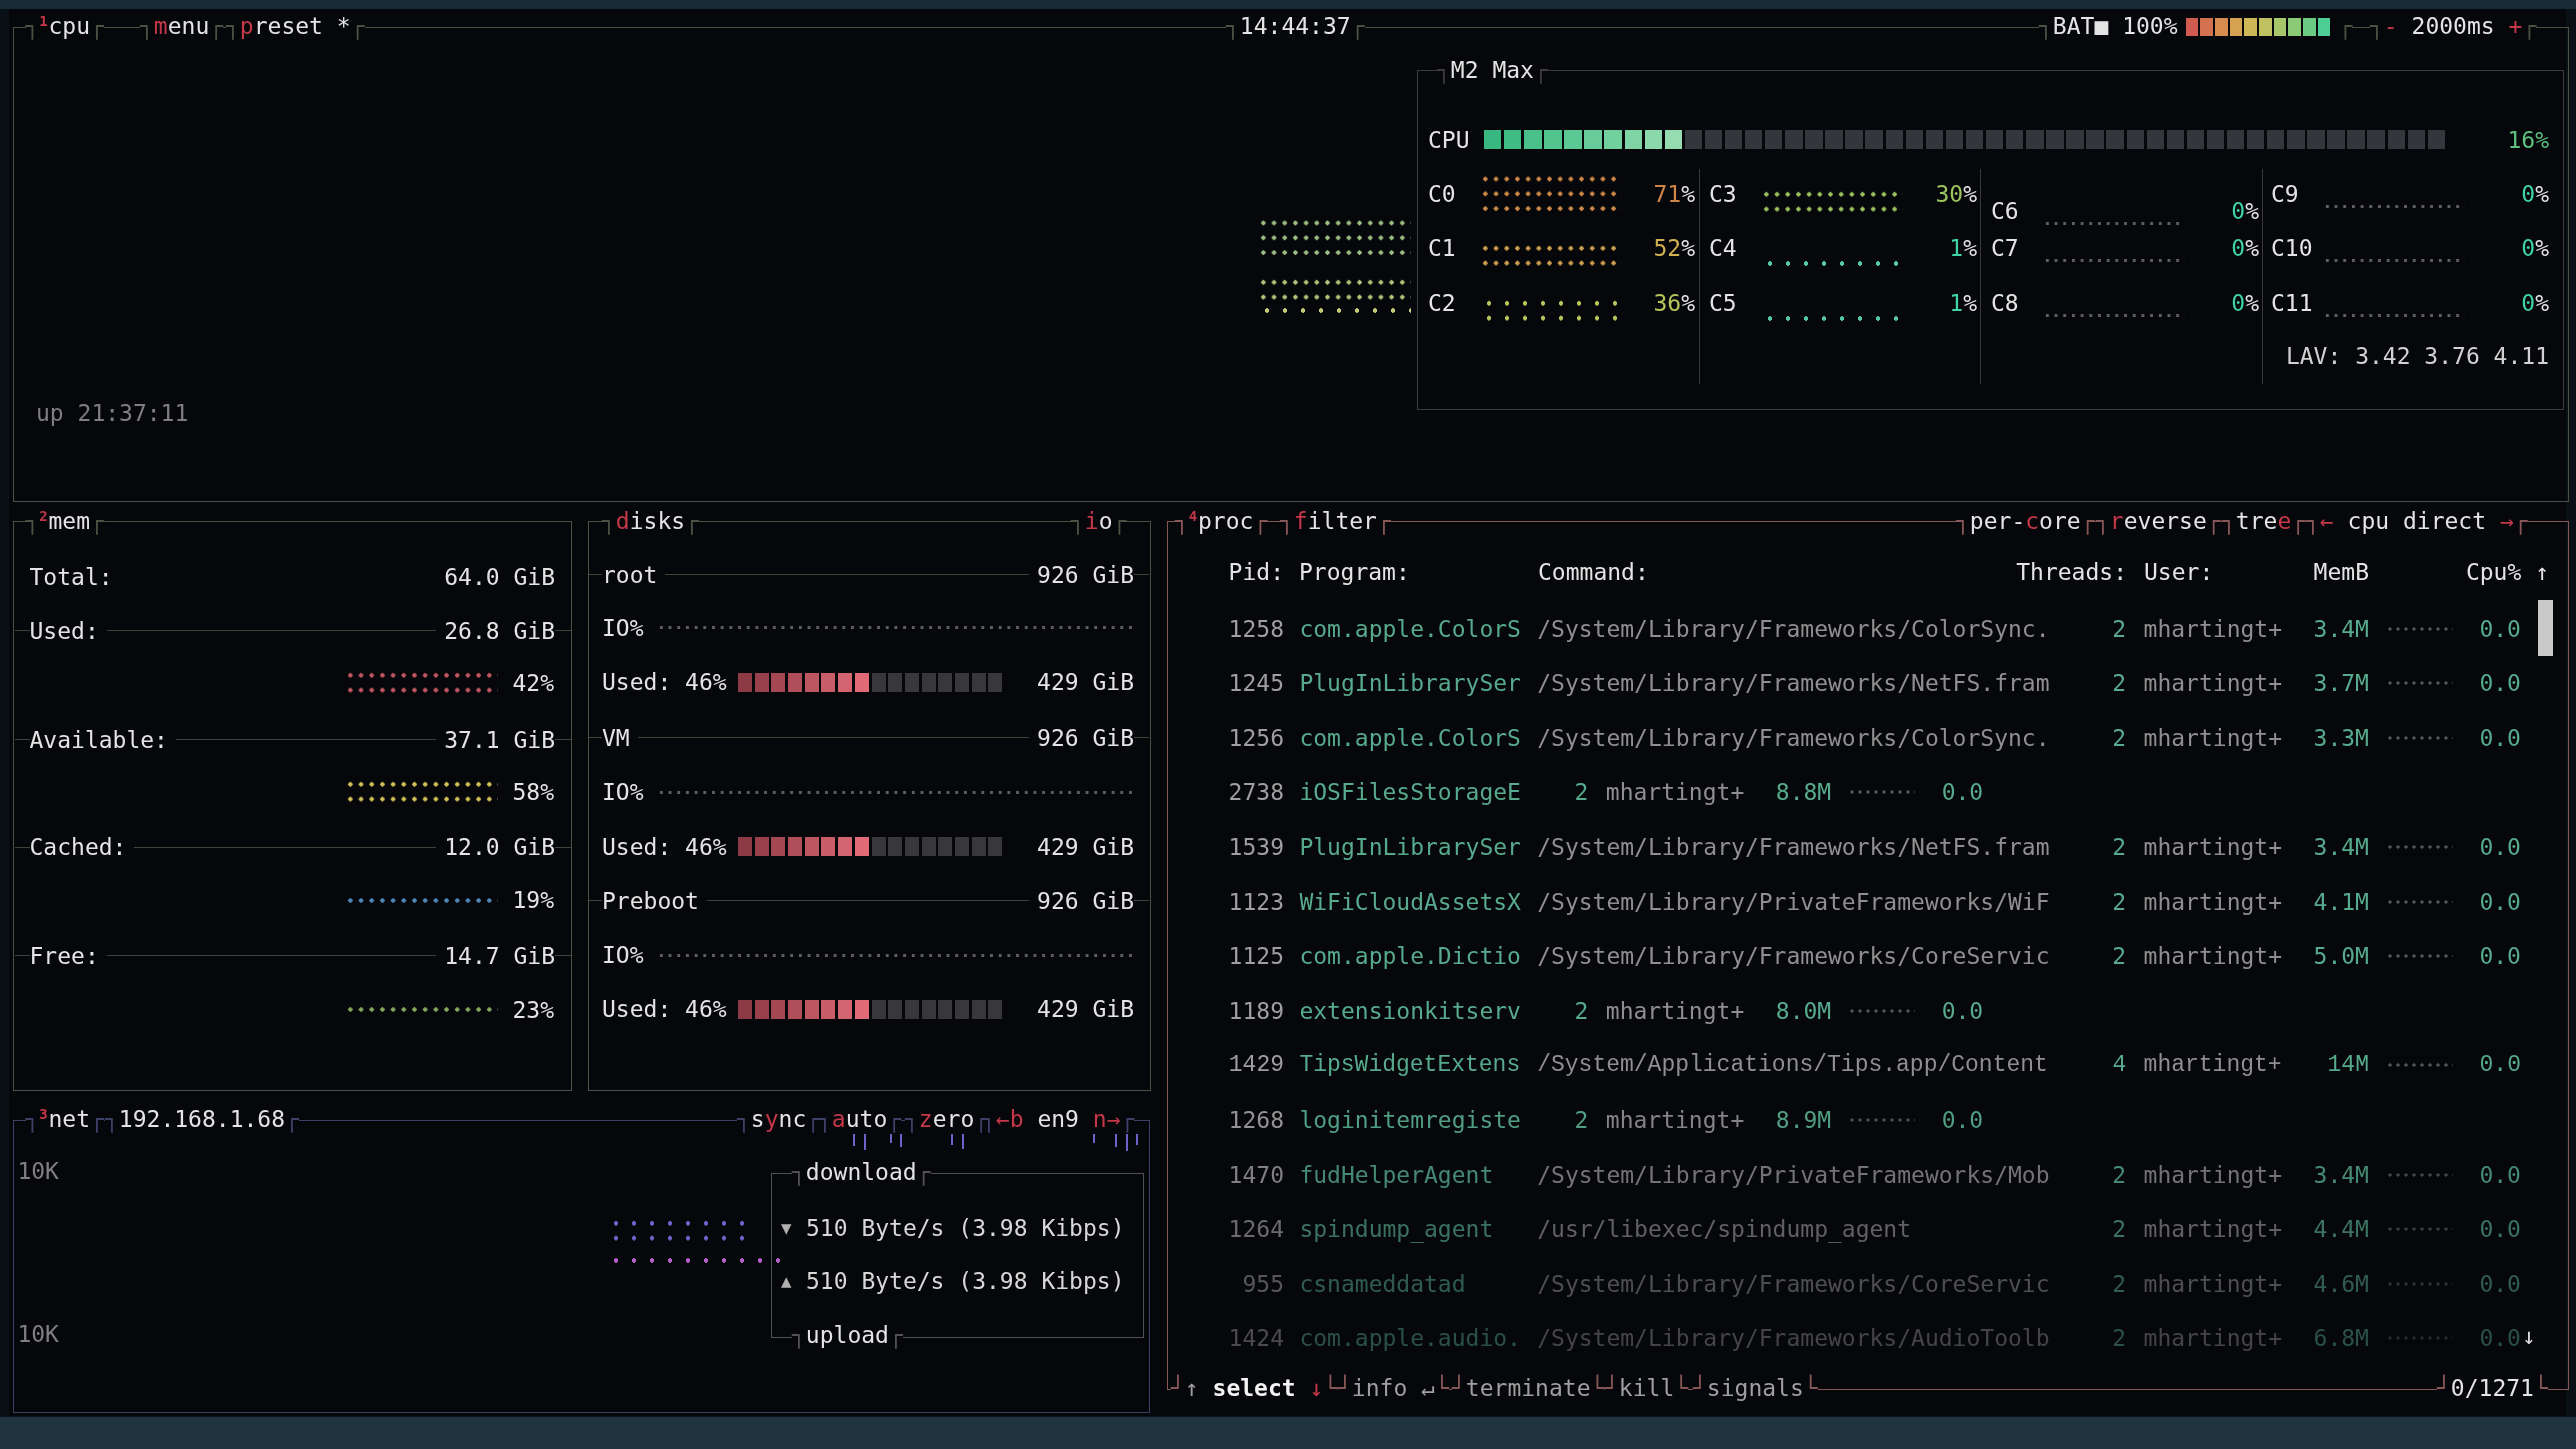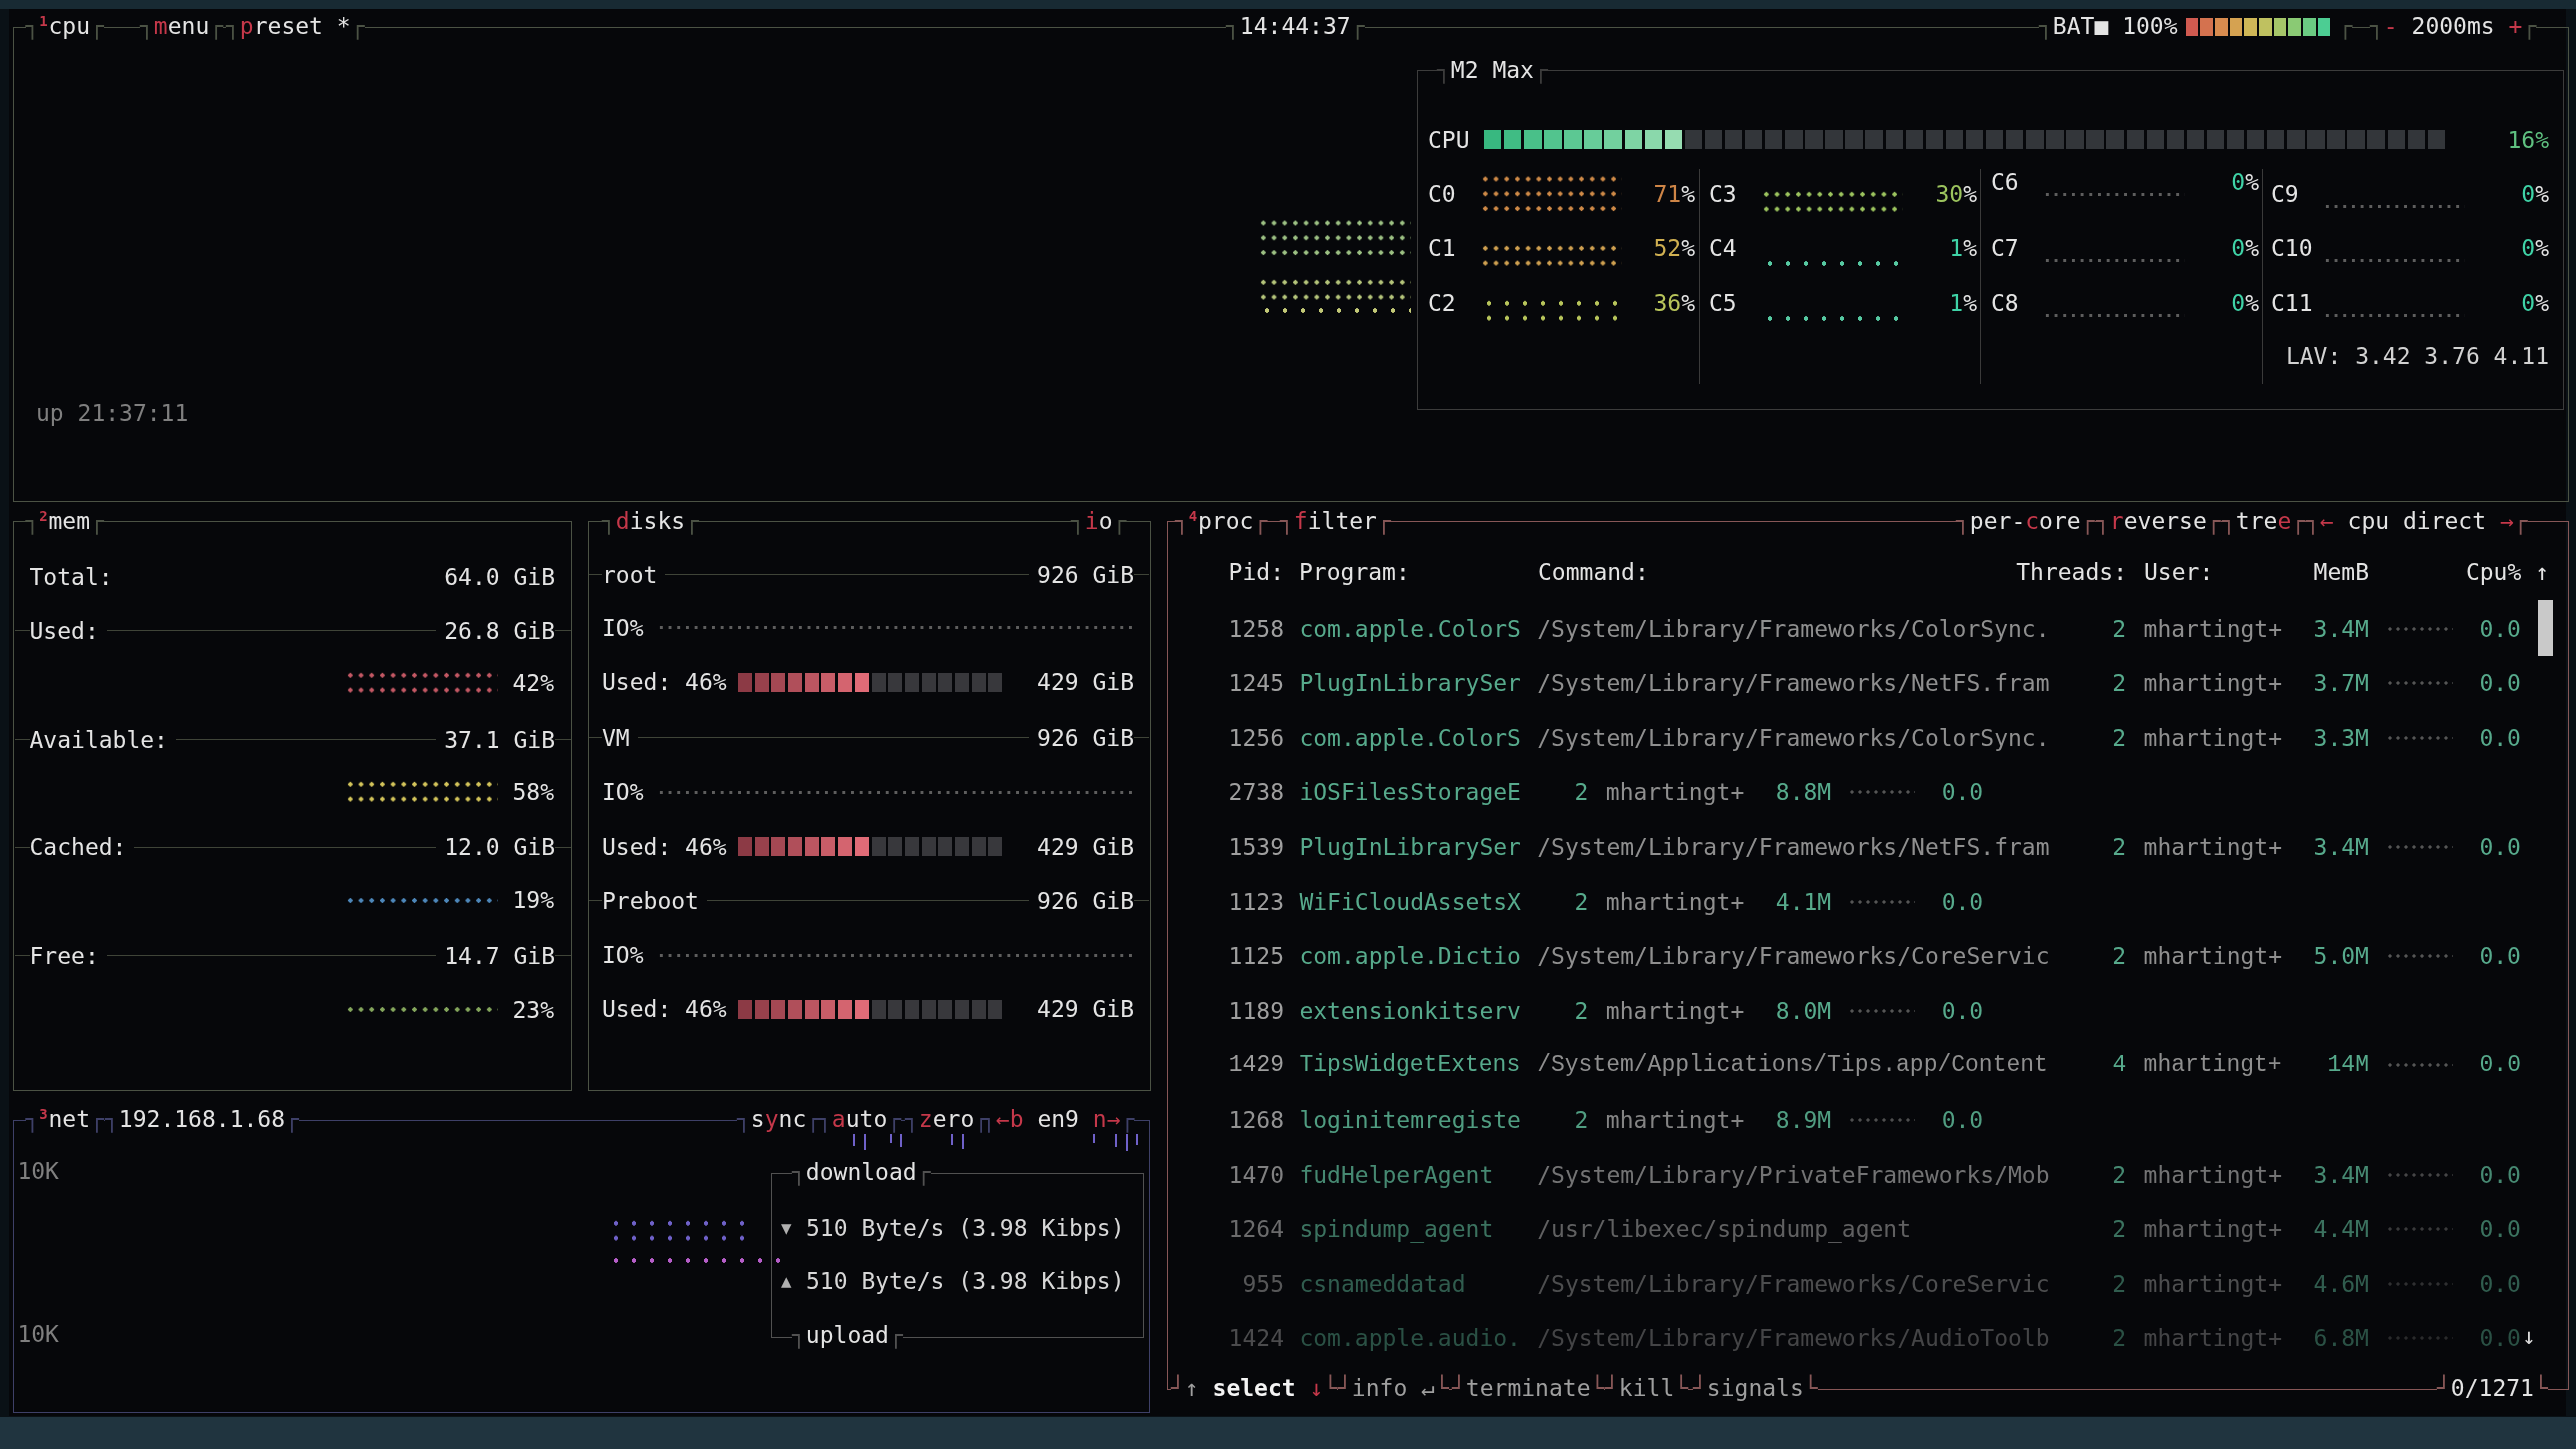--- a/index.html
+++ b/index.html
@@ -143,21 +143,21 @@
 <div class="vline" style="left:1980px;top:169px;height:215px"></div>
 <div class="vline" style="left:2262px;top:169px;height:215px"></div>
 
 <div id="cores">
     <div class="core" style="left: 1428px; top: 167px; width: 267px;"><div style="position: absolute; left: 0px; top: 0px; height: 54px; line-height: 54px;">C0</div><div class="dg" style="left: 52px; top: 5.4px; width: 142px; height: 44px; --dc: #cf8a47;"></div><div class="pct"><span style="color:#ce8547">71</span><span class="w">%</span></div></div>
     <div class="core" style="left: 1428px; top: 221px; width: 267px;"><div style="position: absolute; left: 0px; top: 0px; height: 54px; line-height: 54px;">C1</div><div class="dg" style="left: 52px; top: 20px; width: 142px; height: 29.5px; --dc: #cfa050;"></div><div class="pct"><span style="color:#d0b052">52</span><span class="w">%</span></div></div>
     <div class="core" style="left: 1428px; top: 276px; width: 267px;"><div style="position: absolute; left: 0px; top: 0px; height: 54px; line-height: 54px;">C2</div><div class="dg sp" style="left: 52px; top: 20px; width: 142px; height: 29.5px; --dc: #b8c55b;"></div><div class="pct"><span style="color:#b8c55b">36</span><span class="w">%</span></div></div>
     <div class="core" style="left: 1709px; top: 167px; width: 268px;"><div style="position: absolute; left: 0px; top: 0px; height: 54px; line-height: 54px;">C3</div><div class="dg" style="left: 52px; top: 20px; width: 142px; height: 29.5px; --dc: #9cc45e;"></div><div class="pct"><span style="color:#9cc45e">30</span><span class="w">%</span></div></div>
     <div class="core" style="left: 1709px; top: 221px; width: 268px;"><div style="position: absolute; left: 0px; top: 0px; height: 54px; line-height: 54px;">C4</div><div class="dg sp" style="left: 52px; top: 35px; width: 142px; height: 14.8px; --dc: #56c9a2;"></div><div class="pct"><span style="color:#3fd3a7">1</span><span class="w">%</span></div></div>
     <div class="core" style="left: 1709px; top: 276px; width: 268px;"><div style="position: absolute; left: 0px; top: 0px; height: 54px; line-height: 54px;">C5</div><div class="dg sp" style="left: 52px; top: 35px; width: 142px; height: 14.8px; --dc: #56c9a2;"></div><div class="pct"><span style="color:#3fd3a7">1</span><span class="w">%</span></div></div>
-    <div class="core" style="left: 1991px; top: 155px; width: 268px; text-align: center;"><div style="position: absolute; left: 0px; top: 0px; height: 54px; line-height: 54px;">C6</div><div class="flatline" style="left: 52px; top: 35px; width: 142px;"></div><div class="pct"><span style="color:#3fd3a7">0</span><span class="w">%</span></div></div>
+    <div class="core" style="left: 1991px; top: 184px; width: 268px; text-align: center;"><div style="position: absolute; left: 0px; top: 0px; height: 54px; line-height: 54px;">C6</div><div class="flatline" style="left: 52px; top: 35px; width: 142px;"></div><div class="pct"><span style="color:#3fd3a7">0</span><span class="w">%</span></div></div>
     <div class="core" style="left: 1991px; top: 221px; width: 268px;"><div style="position: absolute; left: 0px; top: 0px; height: 54px; line-height: 54px;">C7</div><div class="flatline" style="left: 52px; top: 35px; width: 142px;"></div><div class="pct"><span style="color:#3fd3a7">0</span><span class="w">%</span></div></div>
     <div class="core" style="left: 1991px; top: 276px; width: 268px;"><div style="position: absolute; left: 0px; top: 0px; height: 54px; line-height: 54px;">C8</div><div class="flatline" style="left: 52px; top: 35px; width: 142px;"></div><div class="pct"><span style="color:#3fd3a7">0</span><span class="w">%</span></div></div>
     <div class="core" style="left: 2271px; top: 167px; width: 278px;"><div style="position: absolute; left: 0px; top: 0px; height: 54px; line-height: 54px;">C9</div><div class="flatline" style="left: 52px; top: 35px; width: 142px;"></div><div class="pct"><span style="color:#3fd3a7">0</span><span class="w">%</span></div></div>
     <div class="core" style="left: 2271px; top: 221px; width: 278px;"><div style="position: absolute; left: 0px; top: 0px; height: 54px; line-height: 54px;">C10</div><div class="flatline" style="left: 52px; top: 35px; width: 142px;"></div><div class="pct"><span style="color:#3fd3a7">0</span><span class="w">%</span></div></div>
     <div class="core" style="left: 2271px; top: 276px; width: 278px;"><div style="position: absolute; left: 0px; top: 0px; height: 54px; line-height: 54px;">C11</div><div class="flatline" style="left: 52px; top: 35px; width: 142px;"></div><div class="pct"><span style="color:#3fd3a7">0</span><span class="w">%</span></div></div>
   </div>
 
 <div class="t r" style="left:2281px;top:329px;width:268px;color:#d2d2d2">LAV: 3.42 3.76 4.11</div>
 
 <div class="box" style="left:13.4px;top:521px;width:559px;height:570px"></div>
@@ -318,21 +318,21 @@
 <div class="t" style="left:2144px;top:545px">User:</div>
 <div class="t r" style="left:2288px;top:545px;width:81px">MemB</div>
 <div class="t r" style="left:2422px;top:545px;width:127px">Cpu% ↑</div>
 
 <div id="proc-rows">
     <div class="prow" style="top: 602px; opacity: 1;"><span class="c-pid">1258</span><span class="c-prog">com.apple.ColorS</span><span class="c-cmd">/System/Library/Frameworks/ColorSync.</span><span class="c-thr">2</span><span class="c-usr">mhartingt+</span><span class="c-mem">3.4M</span><span class="c-lead"></span><span class="c-cpu">0.0</span></div>
     <div class="prow" style="top: 656px; opacity: 1;"><span class="c-pid">1245</span><span class="c-prog">PlugInLibrarySer</span><span class="c-cmd">/System/Library/Frameworks/NetFS.fram</span><span class="c-thr">2</span><span class="c-usr">mhartingt+</span><span class="c-mem">3.7M</span><span class="c-lead"></span><span class="c-cpu">0.0</span></div>
     <div class="prow" style="top: 711px; opacity: 1;"><span class="c-pid">1256</span><span class="c-prog">com.apple.ColorS</span><span class="c-cmd">/System/Library/Frameworks/ColorSync.</span><span class="c-thr">2</span><span class="c-usr">mhartingt+</span><span class="c-mem">3.3M</span><span class="c-lead"></span><span class="c-cpu">0.0</span></div>
     <div class="prow" style="top: 765px; opacity: 1;"><span class="c-pid">2738</span><span class="c-prog">iOSFilesStorageE</span><span class="c-thr">2</span><span class="c-usr">mhartingt+</span><span class="c-mem">8.8M</span><span class="c-lead"></span><span class="c-cpu">0.0</span></div>
     <div class="prow" style="top: 820px; opacity: 1;"><span class="c-pid">1539</span><span class="c-prog">PlugInLibrarySer</span><span class="c-cmd">/System/Library/Frameworks/NetFS.fram</span><span class="c-thr">2</span><span class="c-usr">mhartingt+</span><span class="c-mem">3.4M</span><span class="c-lead"></span><span class="c-cpu">0.0</span></div>
-    <div class="prow" style="top: 875px; opacity: 1;"><span class="c-pid">1123</span><span class="c-prog">WiFiCloudAssetsX</span><span class="c-thr">2</span><span class="c-usr">mhartingt+</span><span class="c-mem">4.1M</span><span class="c-lead"></span><span class="c-cpu">0.0</span></div>
+    <div class="prow" style="top: 875px; opacity: 1;"><span class="c-pid">1123</span><span class="c-prog">WiFiCloudAssetsX</span><span class="c-cmd">/System/Library/PrivateFrameworks/WiF</span><span class="c-thr">2</span><span class="c-usr">mhartingt+</span><span class="c-mem">4.1M</span><span class="c-lead"></span><span class="c-cpu">0.0</span></div>
     <div class="prow" style="top: 929px; opacity: 1;"><span class="c-pid">1125</span><span class="c-prog">com.apple.Dictio</span><span class="c-cmd">/System/Library/Frameworks/CoreServic</span><span class="c-thr">2</span><span class="c-usr">mhartingt+</span><span class="c-mem">5.0M</span><span class="c-lead"></span><span class="c-cpu">0.0</span></div>
     <div class="prow" style="top: 984px; opacity: 1;"><span class="c-pid">1189</span><span class="c-prog">extensionkitserv</span><span class="c-thr">2</span><span class="c-usr">mhartingt+</span><span class="c-mem">8.0M</span><span class="c-lead"></span><span class="c-cpu">0.0</span></div>
     <div class="prow" style="top: 1038px; opacity: 1; font-family: Liberation Mono, monospace;"><span class="c-pid">1429</span><span class="c-prog">TipsWidgetExtens</span><span class="c-cmd">/System/Applications/Tips.app/Content</span><span class="c-thr">4</span><span class="c-usr">mhartingt+</span><span class="c-mem">14M</span><span class="c-lead"></span><span class="c-cpu">0.0</span></div>
     <div class="prow" style="top: 1093px; opacity: 0.92;"><span class="c-pid">1268</span><span class="c-prog">loginitemregiste</span><span class="c-thr">2</span><span class="c-usr">mhartingt+</span><span class="c-mem">8.9M</span><span class="c-lead"></span><span class="c-cpu">0.0</span></div>
     <div class="prow" style="top: 1148px; opacity: 0.8;"><span class="c-pid">1470</span><span class="c-prog">fudHelperAgent</span><span class="c-cmd">/System/Library/PrivateFrameworks/Mob</span><span class="c-thr">2</span><span class="c-usr">mhartingt+</span><span class="c-mem">3.4M</span><span class="c-lead"></span><span class="c-cpu">0.0</span></div>
     <div class="prow" style="top: 1202px; opacity: 0.66;"><span class="c-pid">1264</span><span class="c-prog">spindump_agent</span><span class="c-cmd">/usr/libexec/spindump_agent</span><span class="c-thr">2</span><span class="c-usr">mhartingt+</span><span class="c-mem">4.4M</span><span class="c-lead"></span><span class="c-cpu">0.0</span></div>
     <div class="prow" style="top: 1257px; opacity: 0.52;"><span class="c-pid">955</span><span class="c-prog">csnameddatad</span><span class="c-cmd">/System/Library/Frameworks/CoreServic</span><span class="c-thr">2</span><span class="c-usr">mhartingt+</span><span class="c-mem">4.6M</span><span class="c-lead"></span><span class="c-cpu">0.0</span></div>
     <div class="prow" style="top: 1311px; opacity: 0.45;"><span class="c-pid">1424</span><span class="c-prog">com.apple.audio.</span><span class="c-cmd">/System/Library/Frameworks/AudioToolb</span><span class="c-thr">2</span><span class="c-usr">mhartingt+</span><span class="c-mem">6.8M</span><span class="c-lead"></span><span class="c-cpu">0.0</span></div>
   </div>
 <div class="sb-thumb"></div>

